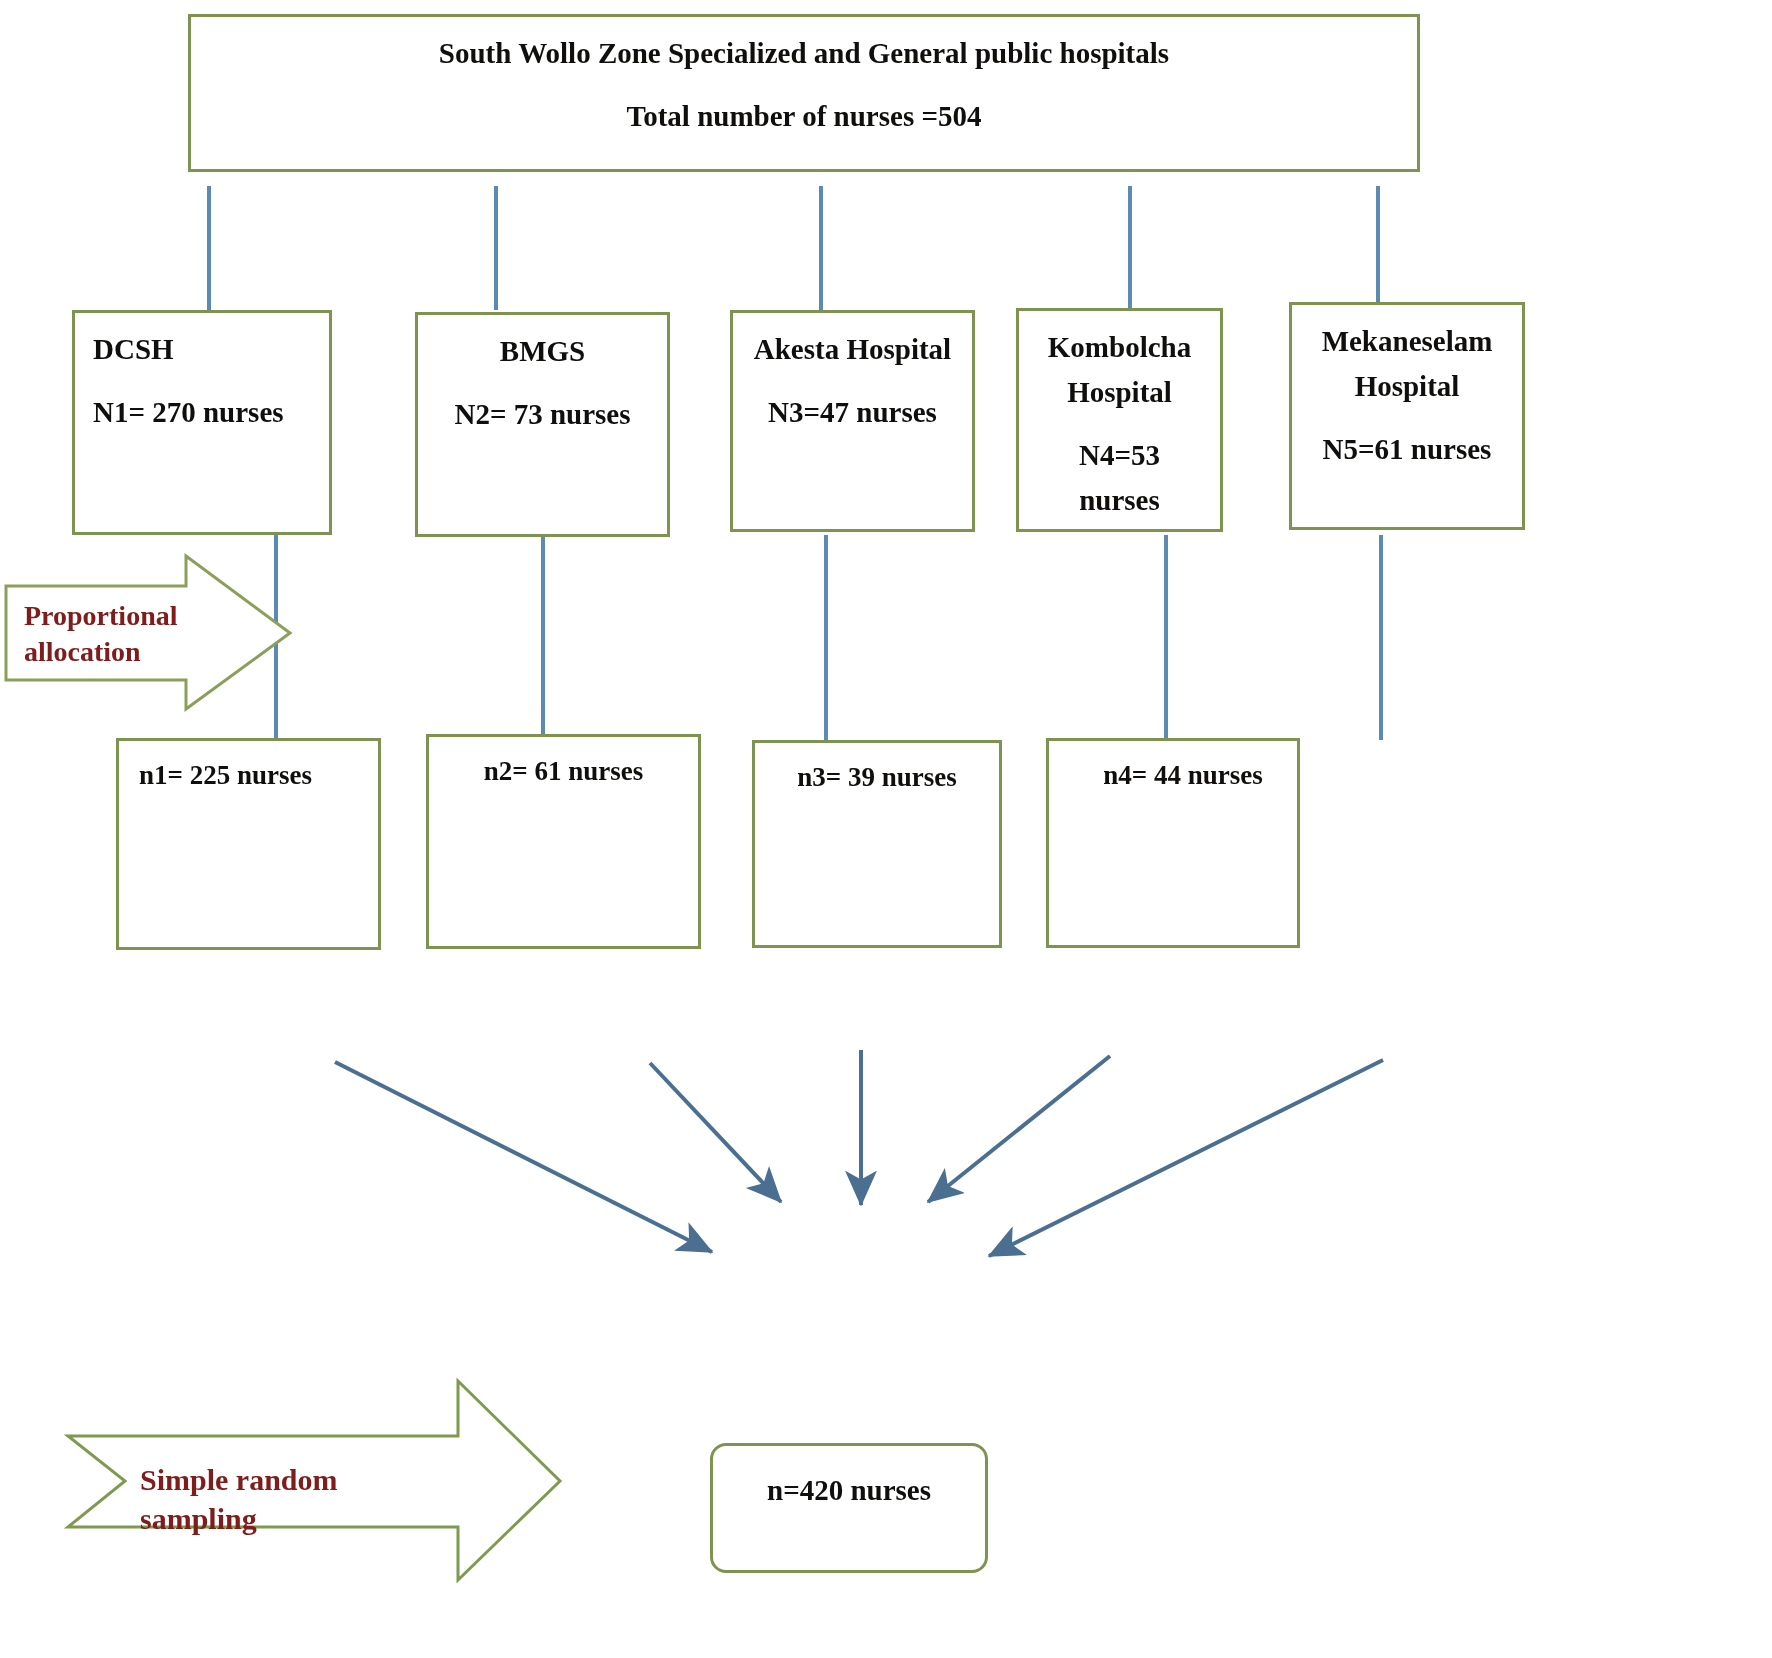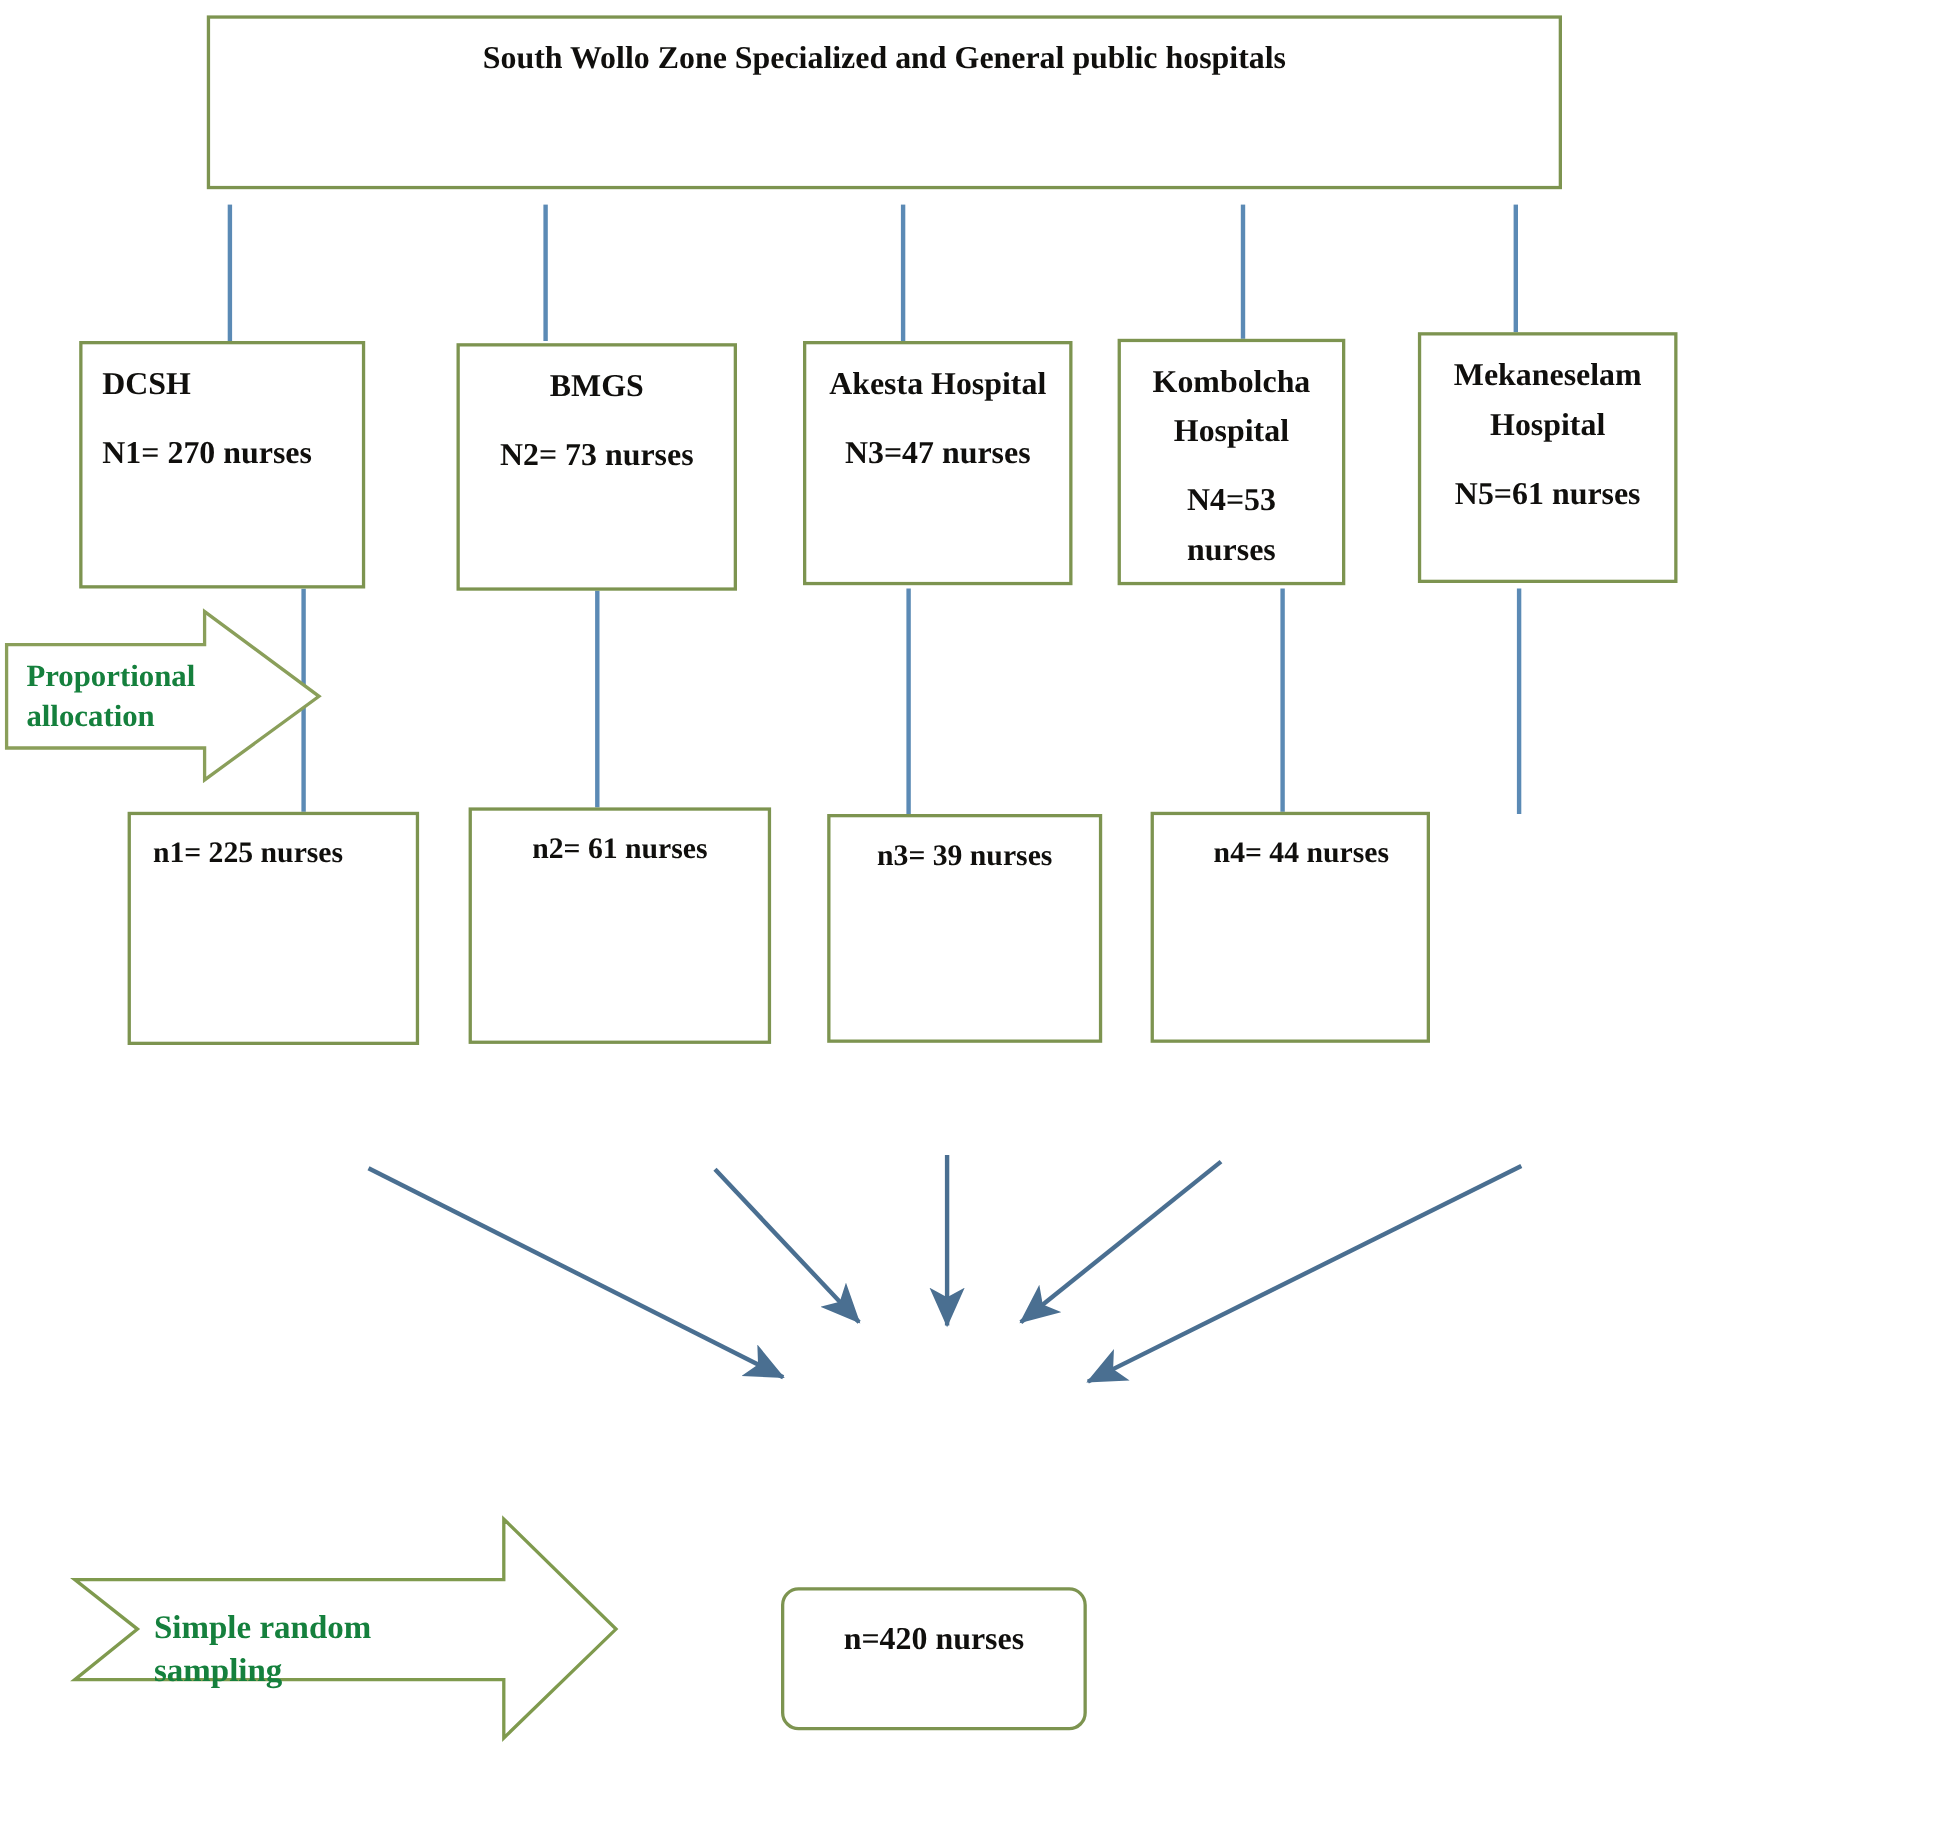--- a/index.html
+++ b/index.html
@@ -47,21 +47,21 @@
     position: absolute;
     left: 0; top: 0;
     width: 1772px;
     height: 1658px;
     overflow: visible;
     pointer-events: none;
   }
   .arrow-label {
     position: absolute;
     font-weight: bold;
-    color: #15803d;
+    color: #7f1d1d;
     line-height: 1.3;
   }
   .t-title   { font-size: 29px; }
   .t-box2    { font-size: 29px; }
   .t-box3    { font-size: 27px; }
   .t-final   { font-size: 29px; }
   .t-alloc   { font-size: 28px; }
   .t-srs     { font-size: 30px; }
 </style>
 </head>
@@ -78,20 +78,21 @@
   <div class="vline" style="left:274px; top:535px; height:205px;"></div>
   <div class="vline" style="left:541px; top:535px; height:205px;"></div>
   <div class="vline" style="left:824px; top:535px; height:205px;"></div>
   <div class="vline" style="left:1164px; top:535px; height:205px;"></div>
   <div class="vline" style="left:1379px; top:535px; height:205px;"></div>
 
   <div class="box t-title" style="left:188px; top:14px; width:1232px; height:158px;">
     <div class="inner ctr">
       <span class="ln">South Wollo Zone Specialized and General public hospitals</span>
       <span class="sp"></span>
+      <span class="ln">Total number of nurses =504</span>
     </div>
   </div>
 
   <div class="box t-box2" style="left:72px; top:310px; width:260px; height:225px;">
     <div class="inner lft">
       <span class="ln">DCSH</span>
       <span class="sp"></span>
       <span class="ln">N1= 270 nurses</span>
     </div>
   </div>

